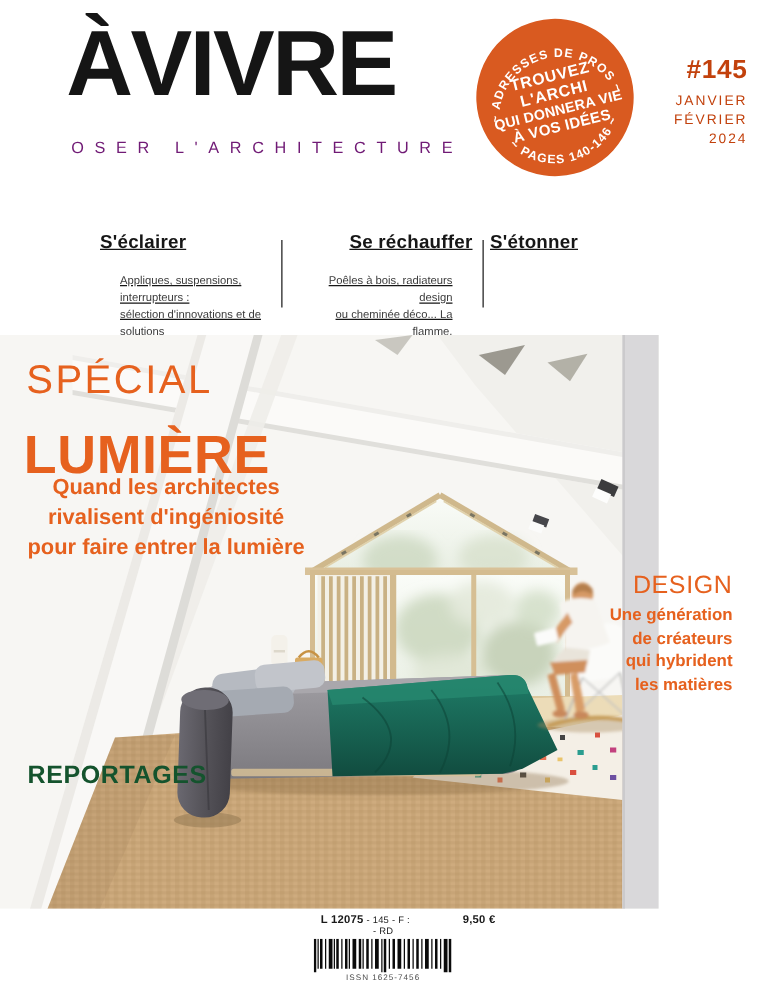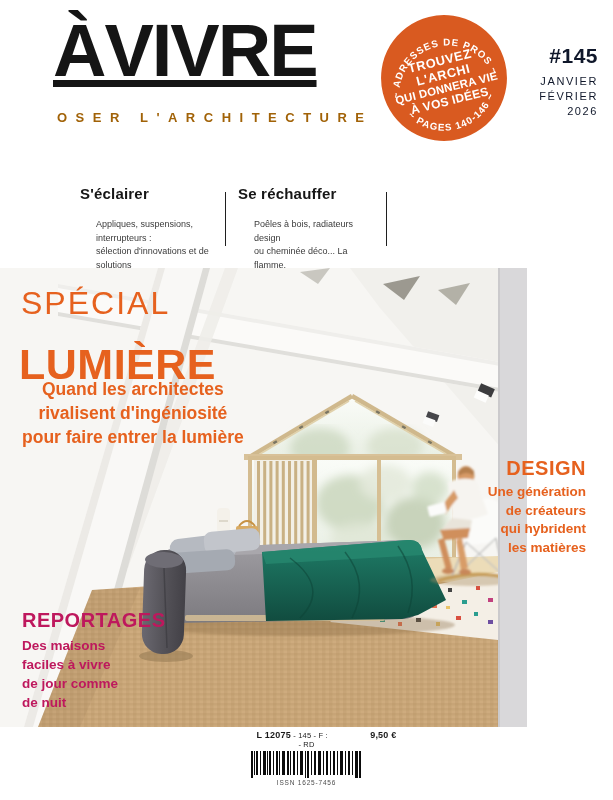--- a/index.html
+++ b/index.html
@@ -2,49 +2,49 @@
 <html><head>
 <meta charset="utf-8">
 <style>
   html,body{margin:0;padding:0;}
   body{width:613px;height:800px;background:#ffffff;position:relative;overflow:hidden;
        font-family:"Liberation Sans", sans-serif;-webkit-font-smoothing:antialiased;}
   .abs{position:absolute;}
 
   
   .logo-title{left:53px;top:14px;font-size:74px;font-weight:800;letter-spacing:-2px;
-              color:#151515;line-height:1.0;text-decoration:underline;}
-  .logo-tagline{left:57px;top:110px;font-size:13px;font-weight:700;letter-spacing:8.5px;
-                color:#a16207;}
-  .issue-block{right:15px;top:44px;text-align:right;color:#0f172a;}
+              color:#151515;line-height:1.0;}
+  .logo-tagline{left:57px;top:110px;font-size:13px;font-weight:400;letter-spacing:8.5px;
+                color:#701a75;}
+  .issue-block{right:15px;top:44px;text-align:right;color:#c2410c;}
   .issue-number{font-size:21px;font-weight:800;letter-spacing:.5px;margin-bottom:6px;}
   .issue-line{font-size:11px;font-weight:500;letter-spacing:1.6px;line-height:15px;}
 
   
   .badge{left:378px;top:12px;width:132px;height:132px;}
 
   
-  .teaser{top:185px;color:#161616;}
+  .teaser{top:185px;color:#161616;text-decoration:underline;}
   .teaser h3{margin:0 0 6px 0;font-size:15px;font-weight:800;letter-spacing:.2px;}
   .teaser p{margin:16px;font-size:9px;line-height:1.5;color:#3b3b3b;white-space:pre-line;font-weight:500;}
   .t1{left:80px;width:148px;}
-  .t2{left:238px;width:140px;}
+  .t2{left:238px;width:140px;text-align:right;}
   .t3{left:392px;width:150px;}
   .tdiv{top:192px;width:1px;height:54px;background:#1f1f1f;}
   .d1{left:225px;} .d2{left:386px;}
 
   
   .photo{left:0;top:268px;width:527px;height:459px;}
 
   
   .kicker{left:21px;top:285px;font-size:32px;font-weight:300;letter-spacing:2px;}
   .headline{left:19px;top:324px;font-size:43px;font-weight:800;letter-spacing:.5px;margin-top:16px;}
   .subhead{left:22px;top:377px;font-size:17.5px;font-weight:700;line-height:24px;white-space:pre-line;text-align:center;}
   .design{right:27px;top:457px;text-align:right;}
-  .design .ttl{font-size:20px;font-weight:700;letter-spacing:.5px;margin-bottom:3px;}
+  .design .ttl{font-size:20px;font-weight:400;letter-spacing:.5px;margin-bottom:3px;}
   .design .sub{font-size:13.5px;font-weight:700;line-height:18.5px;white-space:pre-line;margin-left:32px;}
   .reportages{left:22px;top:609px;}
   .reportages .ttl{font-size:20px;font-weight:800;letter-spacing:.5px;margin-bottom:4px;}
   .reportages .sub{font-size:13.5px;font-weight:700;line-height:19px;white-space:pre-line;}
 
   
   .barcode-wrap{left:50%;top:730px;transform:translateX(-50%);text-align:center;width:180px;}
   .price-line{font-size:7.5px;color:#1a1a1a;margin-bottom:2px;letter-spacing:.2px;}
   .price-line b{font-size:9px;font-weight:800;margin-left:40px;}
   .issn{font-size:6.5px;color:#4c4c4c;letter-spacing:.8px;margin-top:1px;}
@@ -52,21 +52,21 @@
 </head>
 <body>
 
 <div class="abs logo-title" style="color:#151515">ÀVIVRE</div>
 <div class="abs logo-tagline">OSER L'ARCHITECTURE</div>
 
 <div class="abs issue-block">
   <div class="issue-number">#145</div>
   <div class="issue-line">JANVIER</div>
   <div class="issue-line">FÉVRIER</div>
-  <div class="issue-line">2026</div>
+  <div class="issue-line">2024</div>
 </div>
 
 <svg class="abs badge" viewBox="0 0 130 130">
   <g transform="rotate(-14 65 65)">
     <circle cx="65" cy="65" r="62" fill="#D95A20"></circle>
     <defs>
       <path id="arcTop" d="M 17.7,73.3 A 48,48 0 0 1 112.3,73.3" fill="none"></path>
       <path id="arcBot" d="M 17.9,86.9 A 52,52 0 0 0 112.1,86.9" fill="none"></path>
     </defs>
     <text font-size="9.6" font-weight="700" fill="#ffffff" letter-spacing="1">
@@ -90,20 +90,21 @@
 </div>
 <div class="abs tdiv d1"></div>
 <div class="abs teaser t2">
   <h3>Se réchauffer</h3>
   <p>Poêles à bois, radiateurs design
 ou cheminée déco... La flamme,
 supplément d'âme de la maison.</p>
 </div>
 <div class="abs tdiv d2"></div>
 <div class="abs teaser t3">
+  <h3>S'étonner</h3>
 </div>
 
 <svg class="abs photo" viewBox="0 0 527 459" preserveAspectRatio="none">
   <defs>
     <filter id="soft">
         <feGaussianBlur stdDeviation="1.2"></feGaussianBlur>
       </filter>
     <filter id="heavy">
         <feGaussianBlur stdDeviation="5"></feGaussianBlur>
       </filter>
@@ -307,26 +308,22 @@
 pour faire entrer la lumière</div>
 
 <div class="abs design" style="color:#E6611E">
   <div class="ttl">DESIGN</div>
   <div class="sub">Une génération
 de créateurs
 qui hybrident
 les matières</div>
 </div>
 
-<div class="abs reportages" style="color:#be185d">
+<div class="abs reportages" style="color:#14532d">
   <div class="ttl">REPORTAGES</div>
-  <div class="sub">Des maisons
-faciles à vivre
-de jour comme
-de nuit</div>
 </div>
 
 <div class="abs barcode-wrap">
   <div class="price-line">
     <b>L 12075</b>
     <span>- 145 - F :</span>
     <b>9,50 €</b>
     <span>- RD</span>
   </div>
   <svg width="112" height="27" viewBox="0 0 112 27" style="display:block;margin:0 auto;">

